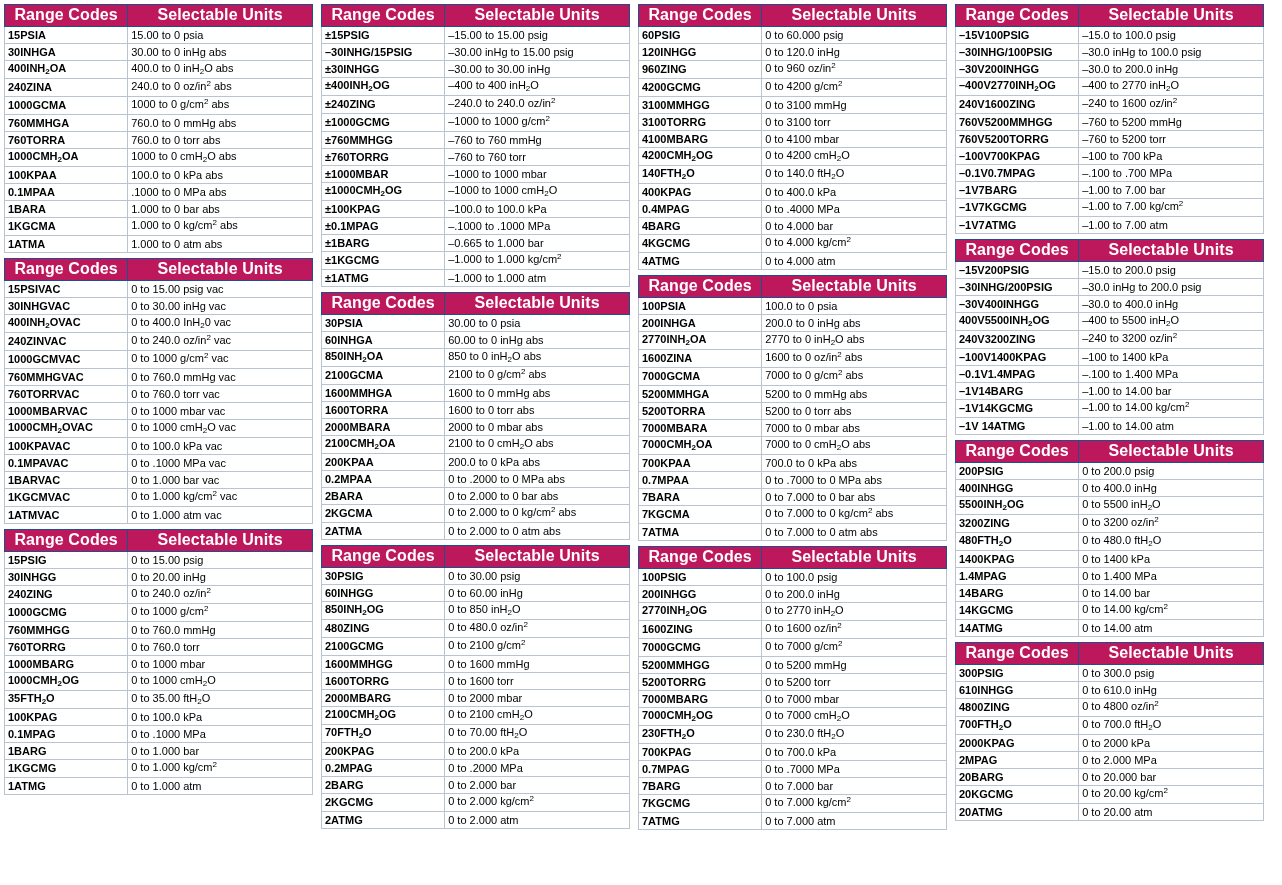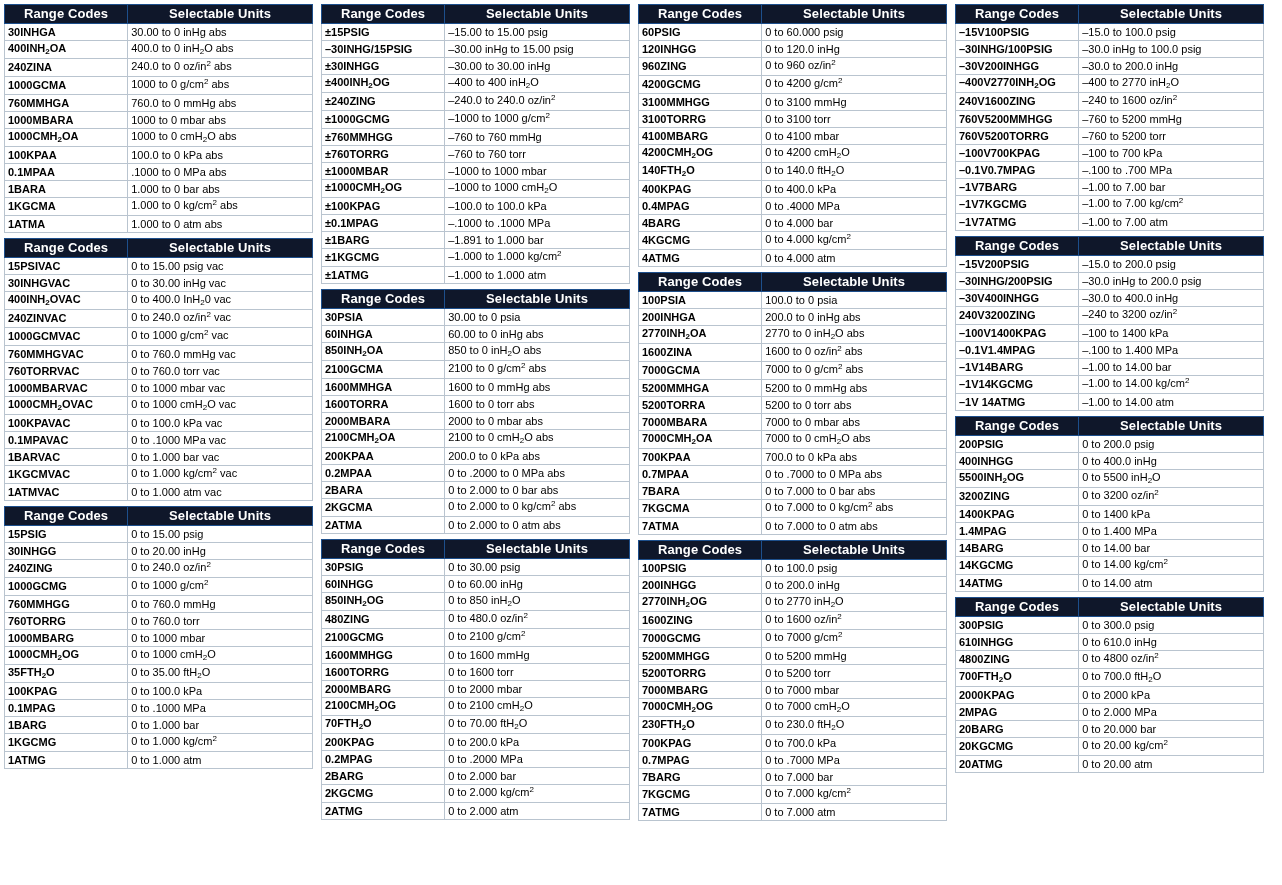--- a/index.html
+++ b/index.html
@@ -31,24 +31,24 @@
     width: 309px;
     flex: 0 0 309px;
   }
   table.rangetable {
     border-collapse: collapse;
     width: 100%;
     table-layout: fixed;
     border: 1px solid #1d4f8c;
   }
   table.rangetable th {
-    background: #0f172a;
+    background: #be185d;
     color: #ffffff;
     font-weight: bold;
-    font-size: 13px;
+    font-size: 16px;
     text-align: center;
     padding: 1px 0 2px 0;
     border: 1px solid #1d4f8c;
     letter-spacing: 0.1px;
   }
   table.rangetable td {
     border: 1px solid #b9c4cf;
     padding: 0px 3px 1px 3px;
     height: 15px;
     line-height: 14px;
@@ -89,42 +89,46 @@
           <col class="c2">
         </colgroup>
         <thead>
           <tr>
             <th>Range Codes</th>
             <th>Selectable Units</th>
           </tr>
         </thead>
         <tbody>
           <tr>
+            <td class="code">15PSIA</td>
+            <td class="unit">15.00 to 0 psia</td>
+          </tr>
+          <tr>
             <td class="code">30INHGA</td>
             <td class="unit">30.00 to 0 inHg abs</td>
           </tr>
           <tr>
             <td class="code">400INH<sub>2</sub>OA</td>
             <td class="unit">400.0 to 0 inH<sub>2</sub>O abs</td>
           </tr>
           <tr>
             <td class="code">240ZINA</td>
             <td class="unit">240.0 to 0 oz/in<sup>2</sup> abs</td>
           </tr>
           <tr>
             <td class="code">1000GCMA</td>
             <td class="unit">1000 to 0 g/cm<sup>2</sup> abs</td>
           </tr>
           <tr>
             <td class="code">760MMHGA</td>
             <td class="unit">760.0 to 0 mmHg abs</td>
           </tr>
           <tr>
-            <td class="code">1000MBARA</td>
-            <td class="unit">1000 to 0 mbar abs</td>
+            <td class="code">760TORRA</td>
+            <td class="unit">760.0 to 0 torr abs</td>
           </tr>
           <tr>
             <td class="code">1000CMH<sub>2</sub>OA</td>
             <td class="unit">1000 to 0 cmH<sub>2</sub>O abs</td>
           </tr>
           <tr>
             <td class="code">100KPAA</td>
             <td class="unit">100.0 to 0 kPa abs</td>
           </tr>
           <tr>
@@ -342,21 +346,21 @@
           <tr>
             <td class="code">±100KPAG</td>
             <td class="unit">–100.0 to 100.0 kPa</td>
           </tr>
           <tr>
             <td class="code">±0.1MPAG</td>
             <td class="unit">–.1000 to .1000 MPa</td>
           </tr>
           <tr>
             <td class="code">±1BARG</td>
-            <td class="unit">–1.891 to 1.000 bar</td>
+            <td class="unit">–0.665 to 1.000 bar</td>
           </tr>
           <tr>
             <td class="code">±1KGCMG</td>
             <td class="unit">–1.000 to 1.000 kg/cm<sup>2</sup></td>
           </tr>
           <tr>
             <td class="code">±1ATMG</td>
             <td class="unit">–1.000 to 1.000 atm</td>
           </tr>
         </tbody>
@@ -799,20 +803,24 @@
           </tr>
           <tr>
             <td class="code">–30INHG/200PSIG</td>
             <td class="unit">–30.0 inHg to 200.0 psig</td>
           </tr>
           <tr>
             <td class="code">–30V400INHGG</td>
             <td class="unit">–30.0 to 400.0 inHg</td>
           </tr>
           <tr>
+            <td class="code">400V5500INH<sub>2</sub>OG</td>
+            <td class="unit">–400 to 5500 inH<sub>2</sub>O</td>
+          </tr>
+          <tr>
             <td class="code">240V3200ZING</td>
             <td class="unit">–240 to 3200 oz/in<sup>2</sup></td>
           </tr>
           <tr>
             <td class="code">–100V1400KPAG</td>
             <td class="unit">–100 to 1400 kPa</td>
           </tr>
           <tr>
             <td class="code">–0.1V1.4MPAG</td>
             <td class="unit">–.100 to 1.400 MPa</td>
@@ -851,20 +859,24 @@
             <td class="code">400INHGG</td>
             <td class="unit">0 to 400.0 inHg</td>
           </tr>
           <tr>
             <td class="code">5500INH<sub>2</sub>OG</td>
             <td class="unit">0 to 5500 inH<sub>2</sub>O</td>
           </tr>
           <tr>
             <td class="code">3200ZING</td>
             <td class="unit">0 to 3200 oz/in<sup>2</sup></td>
+          </tr>
+          <tr>
+            <td class="code">480FTH<sub>2</sub>O</td>
+            <td class="unit">0 to 480.0 ftH<sub>2</sub>O</td>
           </tr>
           <tr>
             <td class="code">1400KPAG</td>
             <td class="unit">0 to 1400 kPa</td>
           </tr>
           <tr>
             <td class="code">1.4MPAG</td>
             <td class="unit">0 to 1.400 MPa</td>
           </tr>
           <tr>

